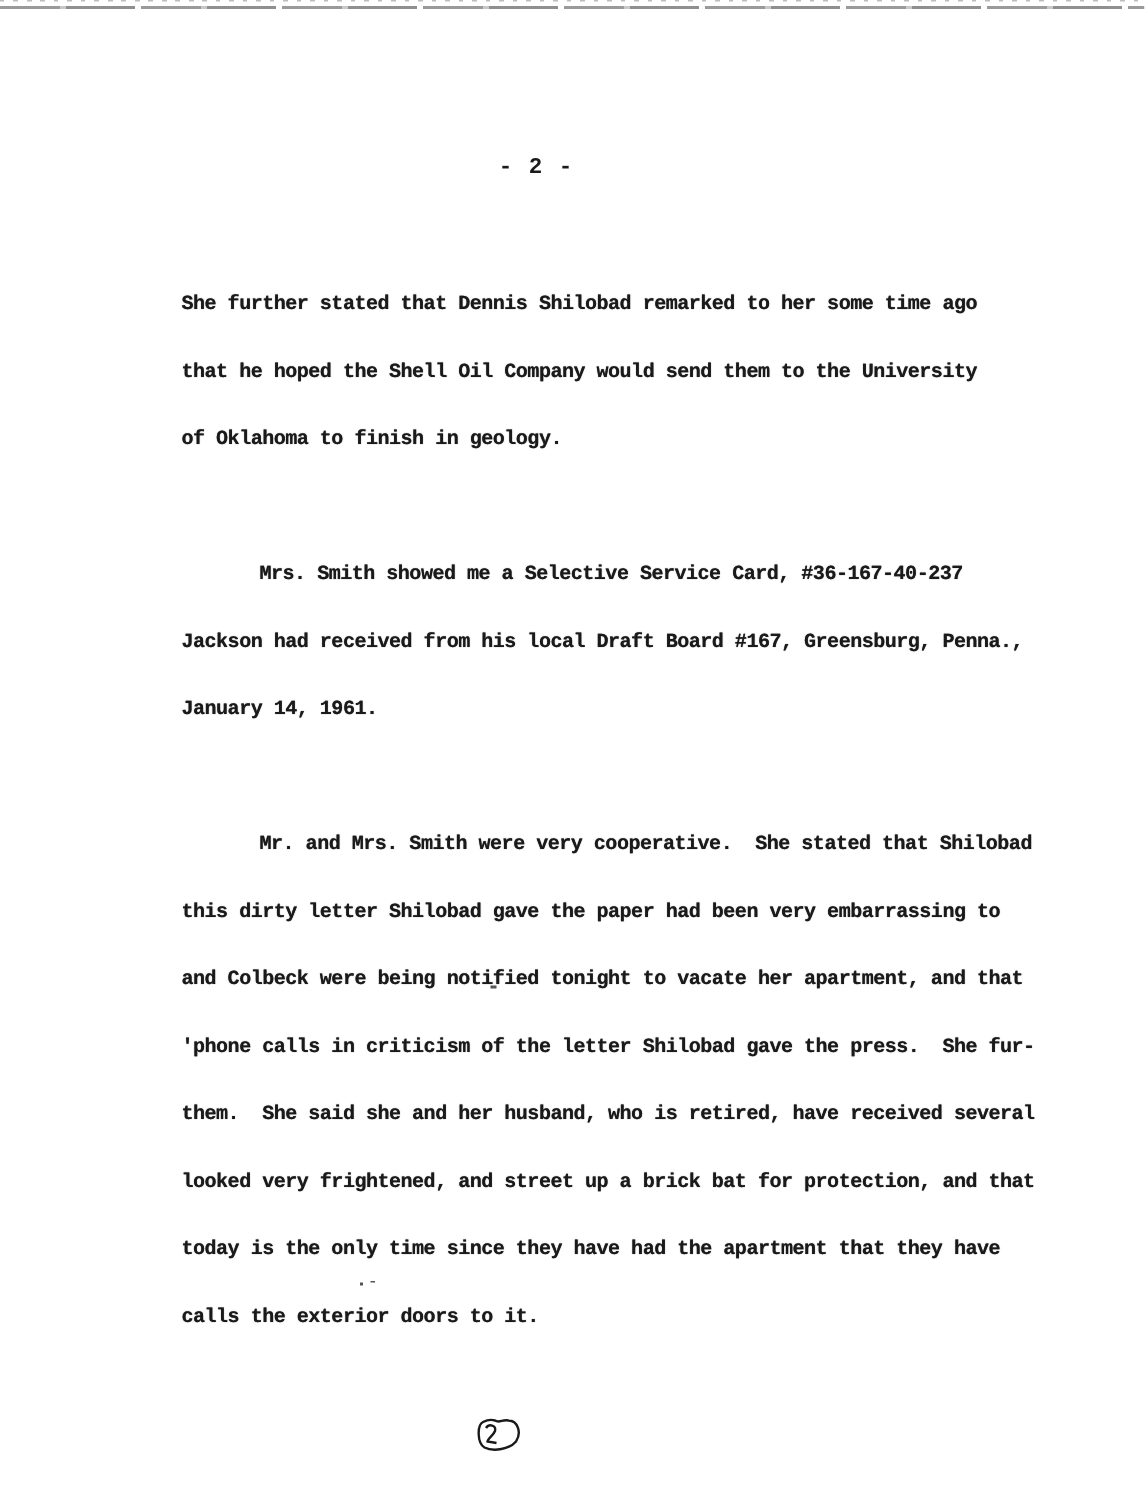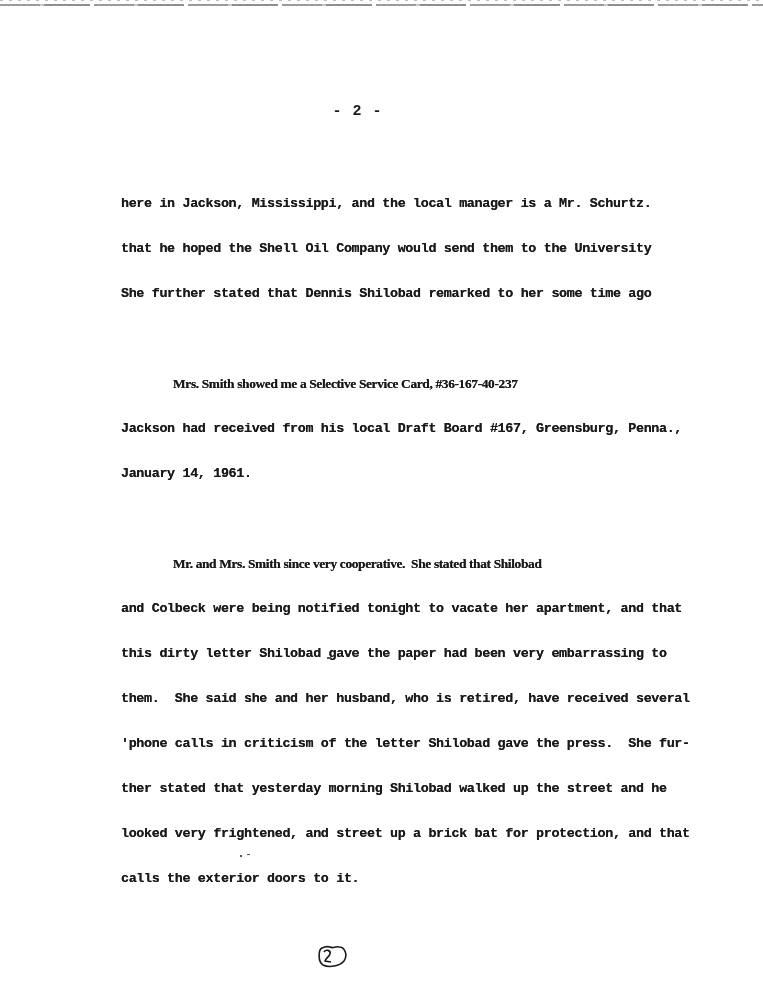--- a/index.html
+++ b/index.html
@@ -49,21 +49,21 @@
       line-height: 15px;
       font-weight: bold;
       letter-spacing: -0.35px;
       text-shadow: 0 0 0.6px #333;
     }
     .para {
       margin: 0 0 15px 0;
       white-space: pre;
     }
     .para .line { display: block; }
-    .indent { padding-left: 52px; font-family: Liberation Serif, serif; }
+    .indent { padding-left: 52px; }
     .specks {
       position: absolute;
       width: 4px; height: 2px;
       background: #555;
     }
     .folio {
       position: absolute;
       left: 316px;
       top: 944px;
       width: 32px;
@@ -73,37 +73,37 @@
   </style>
 </head>
 <body>
 
 <div class="top-edge"></div>
 
 <div class="page-number">- 2 -</div>
 
 <div class="body-text">
   <p class="para">
-    <span class="line">here in Jackson, Mississippi, and the local manager is a Mr. Schurtz.</span>
+    <span class="line">She further stated that Dennis Shilobad remarked to her some time ago</span>
     <span class="line">that he hoped the Shell Oil Company would send them to the University</span>
-    <span class="line">She further stated that Dennis Shilobad remarked to her some time ago</span>
+    <span class="line">of Oklahoma to finish in geology.</span>
   </p>
   <p class="para">
     <span class="line indent">Mrs. Smith showed me a Selective Service Card, #36-167-40-237</span>
     <span class="line">Jackson had received from his local Draft Board #167, Greensburg, Penna.,</span>
     <span class="line">January 14, 1961.</span>
   </p>
   <p class="para">
-    <span class="line indent">Mr. and Mrs. Smith since very cooperative.  She stated that Shilobad</span>
+    <span class="line indent">Mr. and Mrs. Smith were very cooperative.  She stated that Shilobad</span>
+    <span class="line">this dirty letter Shilobad gave the paper had been very embarrassing to</span>
     <span class="line">and Colbeck were being notified tonight to vacate her apartment, and that</span>
-    <span class="line">this dirty letter Shilobad gave the paper had been very embarrassing to</span>
+    <span class="line">'phone calls in criticism of the letter Shilobad gave the press.  She fur-</span>
     <span class="line">them.  She said she and her husband, who is retired, have received several</span>
-    <span class="line">'phone calls in criticism of the letter Shilobad gave the press.  She fur-</span>
-    <span class="line">ther stated that yesterday morning Shilobad walked up the street and he</span>
     <span class="line">looked very frightened, and street up a brick bat for protection, and that</span>
+    <span class="line">today is the only time since they have had the apartment that they have</span>
     <span class="line">calls the exterior doors to it.</span>
   </p>
 
 </div>
 
 <div class="specks" style="left:327px; top:657px;"></div>
 <div class="specks" style="left:240px; top:855px; width:2px;"></div>
 <div class="specks" style="left:247px; top:854px; width:3px; height:1px;"></div>
 
 <div class="folio">

